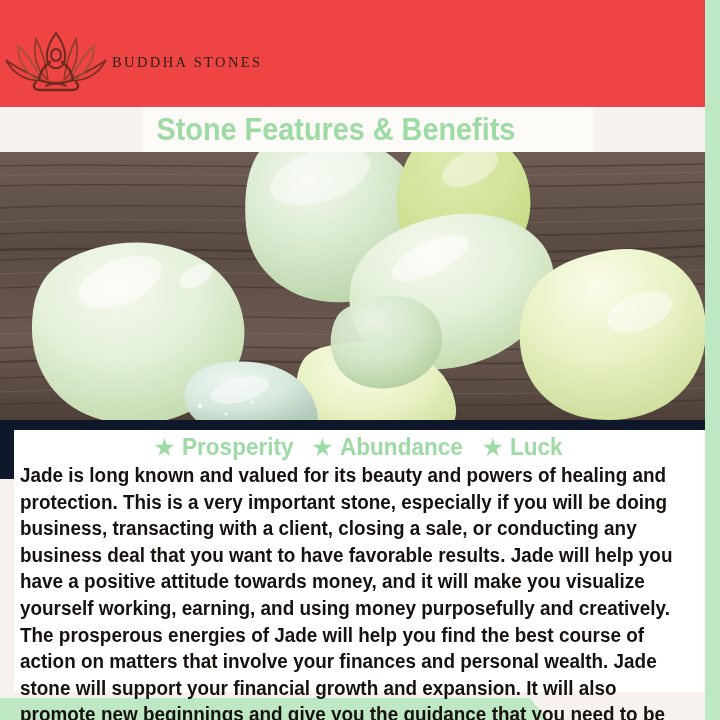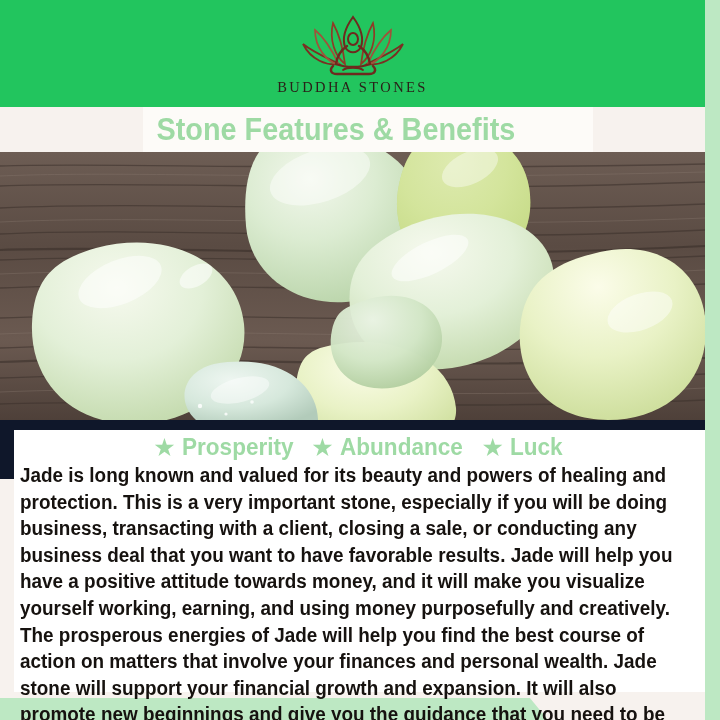--- a/index.html
+++ b/index.html
@@ -35,22 +35,22 @@
 
   
   .card{
     position:absolute; top:6px; left:0px; width:705px; height:692px;
     background:#f7f2ee; z-index:2;
   }
 
   
   .header{
     position:absolute; top:0; left:0; width:705px; height:107px;
-    background:#22c55e; z-index:4;
-    display:flex; flex-direction:column; align-items:center; justify-content:flex-start;
+    background:#ef4444; z-index:4;
+    display:flex; flex-direction:row; align-items:center; justify-content:flex-start;
     padding-top:14px;
   }
   .logo-mark{ width:112px; height:62px; display:block; }
   .logo-text{
     font-family:"Liberation Serif", serif;
     font-size:14.5px; letter-spacing:2.4px; color:#2a2118;
     margin-top:3px; font-weight:400;
   }
 
   

